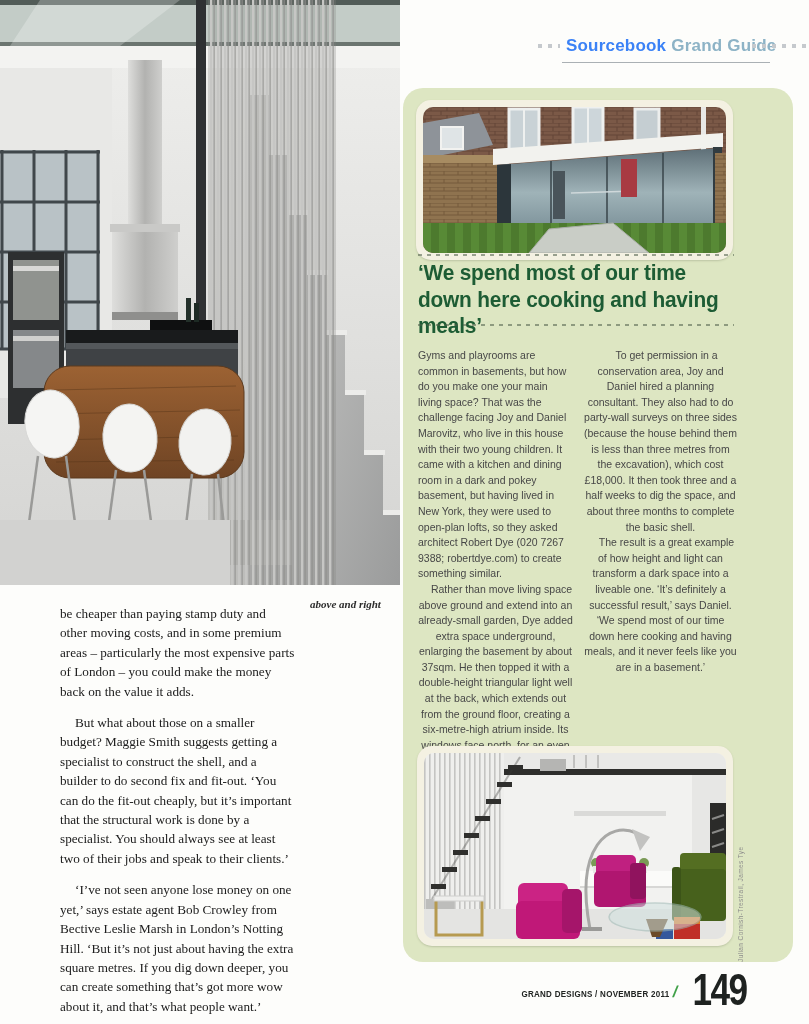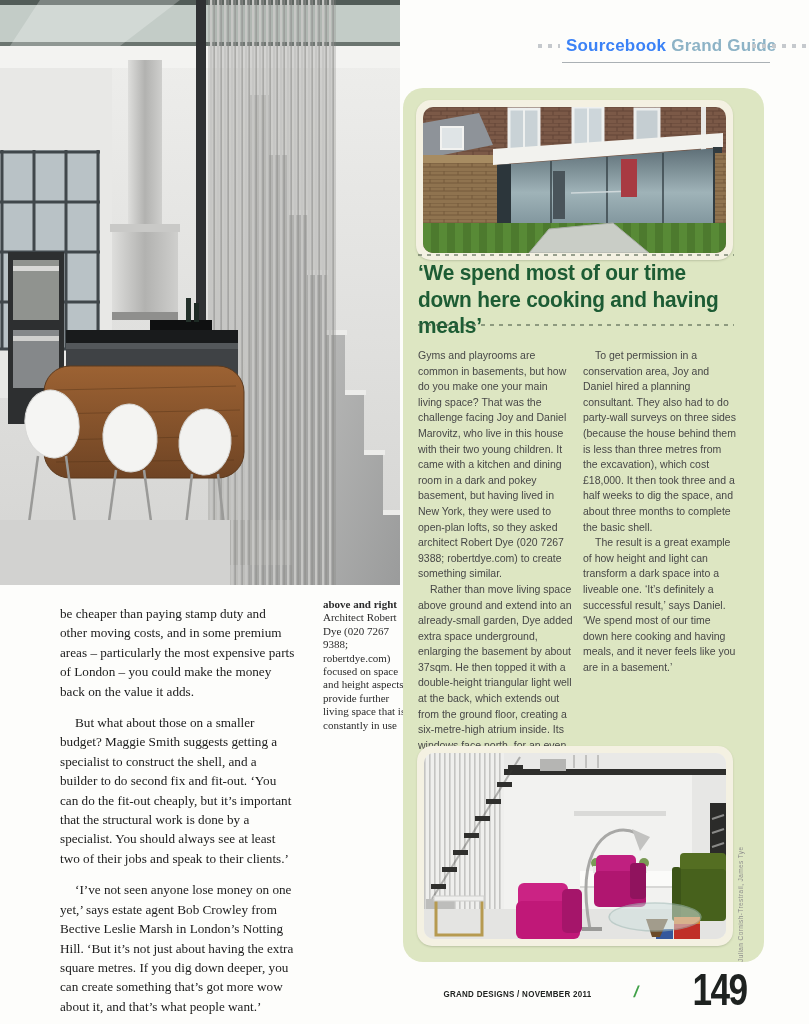--- a/index.html
+++ b/index.html
@@ -21,48 +21,48 @@
   
   .kitchen { position:absolute; left:0; top:0; width:400px; height:585px; overflow:hidden; }
   
   .article { position:absolute; left:48px; top:592px; width:260px;
     font-family:"Liberation Serif", serif; font-size:13.2px; line-height:19.4px; color:#202020; }
   .article p { margin:12px; }
   .article p.indent { text-indent:15px; }
   .article h2 { margin:11px 0 4px 0; font-family:"Liberation Sans", sans-serif;
     font-size:19px; font-weight:bold; letter-spacing:.6px; color:#737373; }
   
-  .caption { position:absolute; left:323px; top:598px; width:92px;
-    font-family:"Liberation Serif", serif; font-size:11px;
+  .caption { position:absolute; left:310px; top:598px; width:92px;
+    font-family:"Liberation Serif", serif; font-style:italic; font-size:11px;
     line-height:13.4px; color:#2b2b2b; }
   .caption .lead { font-weight:bold; }
   
-  .panel { position:absolute; left:403px; top:88px; width:361px; height:874px;
+  .panel { position:absolute; left:403px; top:88px; width:390px; height:874px;
     background:#dde6c2; border-radius:20px; }
   .photo-frame { position:absolute; background:#f4f1e2; border-radius:15px; padding:7px;
     box-shadow:0 1px 2px rgba(90,100,70,.25); }
   .photo-frame .ph { width:100%; height:100%; border-radius:10px; overflow:hidden; display:block; }
   .frame-top { left:13px; top:12px; width:303px; height:146px; }
   .frame-bottom { left:14px; top:658px; width:302px; height:186px; }
   .pull-quote { position:absolute; left:15px; top:172px; width:320px;
     font-size:21.5px; line-height:26.5px; font-weight:bold; color:#1d5c34;
     letter-spacing:-.2px; transform:scaleX(.97); transform-origin:left top; }
   .q-rule { position:absolute; left:15px; width:316px; height:2px; opacity:.55;
     background:repeating-linear-gradient(90deg,#4c5c48 0 4px, transparent 4px 9px); }
   .q-rule.top { top:166px; } .q-rule.bottom { top:236px; }
   .panel-cols { position:absolute; left:15px; top:260px; width:320px; display:flex; gap:10px; }
   .panel-col { width:155px; font-size:10.5px; line-height:15.6px; color:#474747; }
   .panel-col p { margin:0; }
-  .panel-col p.indent { text-indent:12px; }
+  .panel-col p.indent { text-indent:12px;text-align:center; }
   
   .credit { position:absolute; left:737px; top:842px; height:120px;
     writing-mode:vertical-rl; transform:rotate(180deg);
     font-size:6.5px; letter-spacing:.4px; color:#8e8e8c; white-space:nowrap; }
   .footer { position:absolute; left:480px; top:952px; width:266px; height:56px;
-    display:flex; justify-content:flex-end; align-items:flex-end;gap:39px; }
+    display:flex; justify-content:flex-end; align-items:flex-end; }
   .issue-line { font-size:8.5px; font-weight:bold; letter-spacing:.3px; color:#212422;
     transform:scaleX(.94); transform-origin:right bottom; margin-bottom:9px; white-space:nowrap; }
   .green-slash { font-size:16px; font-weight:bold; color:#3fa047; margin:0 1px 7px 4px;
     transform:skewX(-12deg); }
   .page-number { font-size:44px; font-weight:bold; line-height:.82; letter-spacing:-2px;
     color:#1e2220; transform:scaleX(.8); transform-origin:right bottom; }
 </style>
 </head>
 <body>
 
@@ -201,21 +201,20 @@
   <div class="article">
     <p>be cheaper than paying stamp duty and other moving costs, and in some premium areas – particularly the most expensive parts of London – you could make the money back on the value it adds.</p>
     <p class="indent">But what about those on a smaller budget? Maggie Smith suggests getting a specialist to construct the shell, and a builder to do second fix and fit-out. ‘You can do the fit-out cheaply, but it’s important that the structural work is done by a specialist. You should always see at least two of their jobs and speak to their clients.’</p>
     <p class="indent">‘I’ve not seen anyone lose money on one yet,’ says estate agent Bob Crowley from Bective Leslie Marsh in London’s Notting Hill. ‘But it’s not just about having the extra square metres. If you dig down deeper, you can create something that’s got more wow about it, and that’s what people want.’</p>
     <h2>Planning and party walls</h2>
     <p><span>Most basements require planning permission (some might come under Permitted Development Rights, which allows you to make small additions without permission, but you should always check with your local authority). Some boroughs, particularly in London,</span></p>
   </div>
 
   <div class="caption">
     <span class="lead">above and right</span><br>
-    <span>Architect Robert Dye (020 7267 9388; robertdye.com) focused on space and height aspects to provide further living space that is constantly in use</span>
   </div>
 
   <div class="panel">
 
     <div class="photo-frame frame-top">
       <svg class="ph" viewBox="0 0 303 146" preserveAspectRatio="none">
         <defs>
           <linearGradient id="glassg" x1="0" y1="0" x2="0" y2="1">
             <stop offset="0" stop-color="#5e6f77"></stop>
               <stop offset=".55" stop-color="#9fb3b8"></stop>

